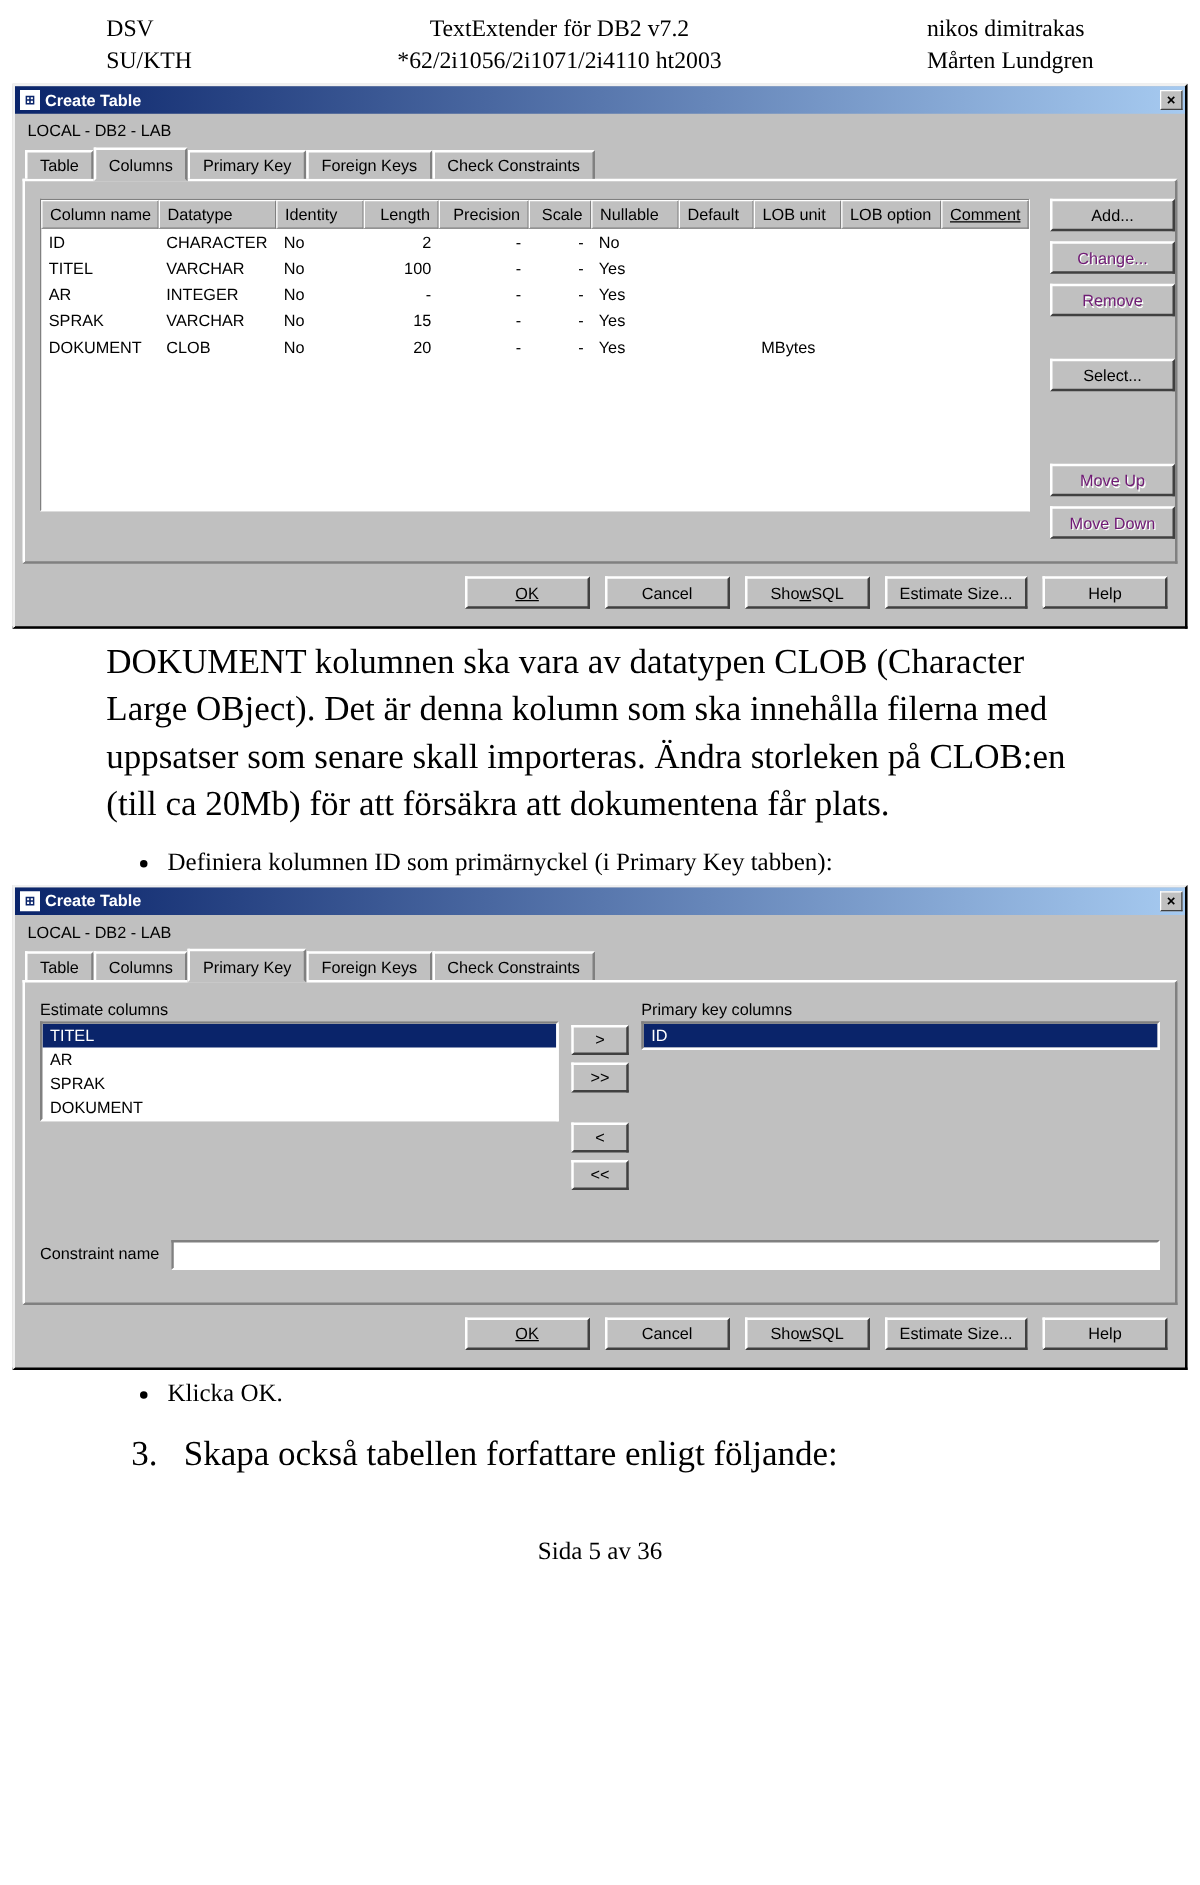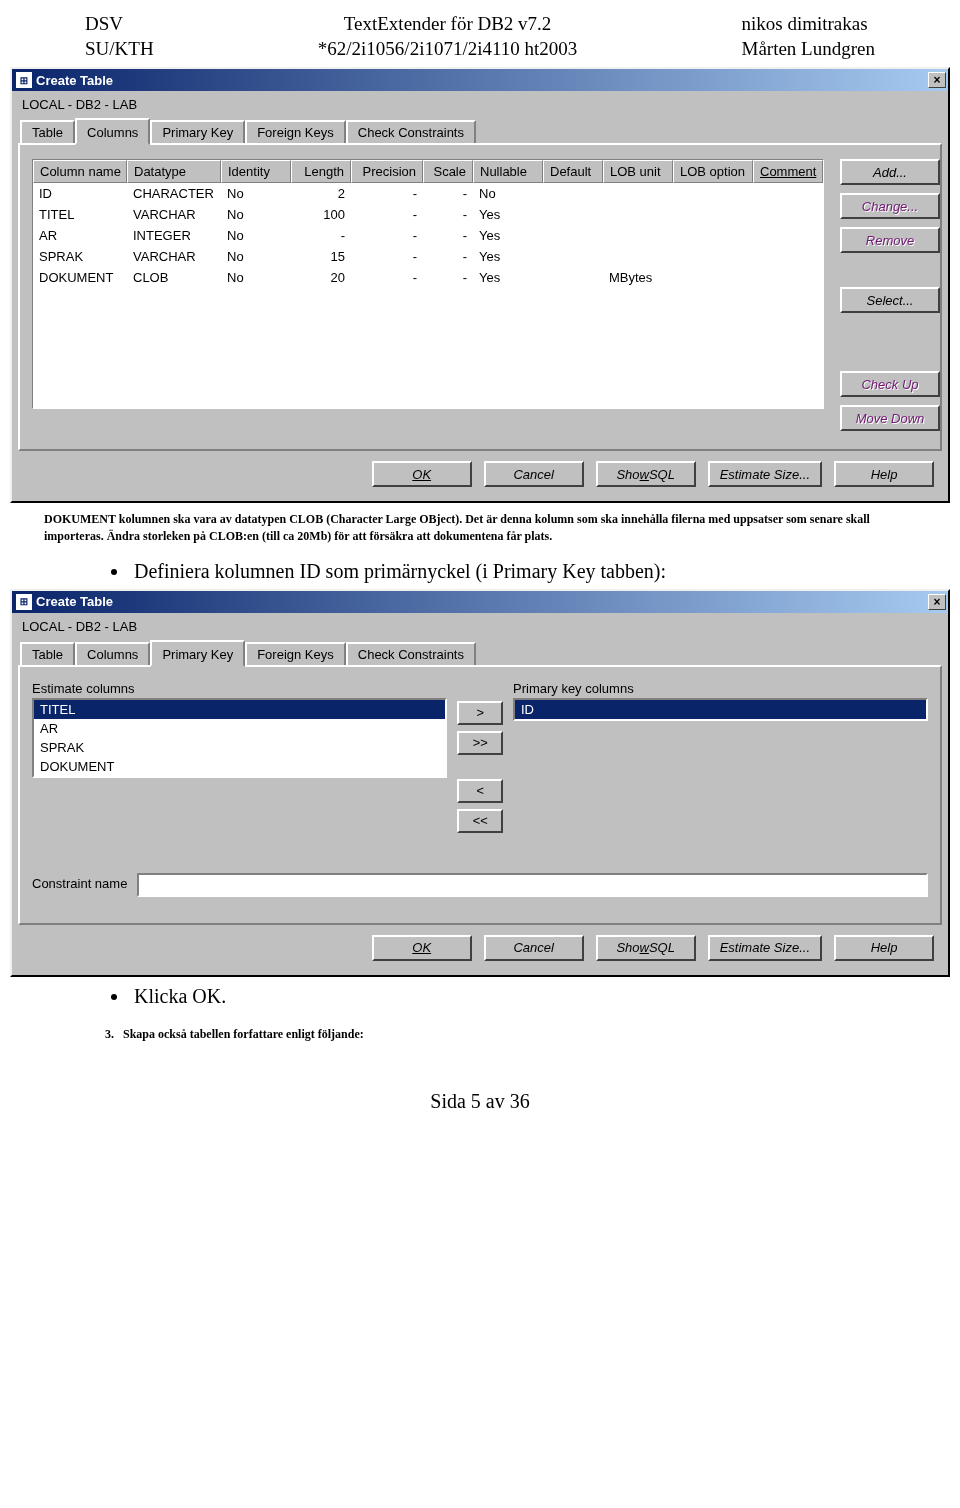--- a/index.html
+++ b/index.html
@@ -103,21 +103,20 @@
   .c7{width:60px;}.c8{width:70px;}.c9{width:80px;}.c10{width:70px;text-decoration:underline;}
 
   .win-btn {
     display: inline-flex; align-items: center; justify-content: center;
     height: 26px; min-width: 100px;
     background: #c0c0c0;
     border-top: 2px solid #fff; border-left: 2px solid #fff;
     border-right: 2px solid #404040; border-bottom: 2px solid #404040;
     font-size: 13px; padding: 0 10px;
     color: #000;
-    font-style: italic;
   }
   .win-btn.disabled { color: #701a75; text-shadow: 1px 1px 0 #fff; }
   .underline-first::first-letter { text-decoration: underline; }
   .btn-row { display: flex; justify-content: flex-end; gap: 12px; padding: 10px 10px 4px 8px; }
   .pk-cols { display: flex; gap: 10px; align-items: flex-start; }
   .pk-listbox {
     flex: 1;
     background: #fff;
     border-top: 2px solid #808080; border-left: 2px solid #808080;
     border-right: 2px solid #fff; border-bottom: 2px solid #fff;
@@ -128,21 +127,21 @@
   .pk-label { font-size: 13px; padding-bottom: 2px; }
   .transfer-btns { display: flex; flex-direction: column; gap: 6px; padding-top: 20px; }
   .transfer-btns .win-btn { min-width: 46px; height: 24px; }
   .textfield {
     height: 24px; background: #fff;
     border-top: 2px solid #808080; border-left: 2px solid #808080;
     border-right: 2px solid #fff; border-bottom: 2px solid #fff;
   }
 
   
-  .body-text { padding: 8px 44px; font-size: 12px; line-height: 1.35; font-weight: bold; }
+  .body-text { padding: 8px 85px; font-size: 28px; line-height: 1.35; }
   ul.bullets { padding-left: 130px; margin: 8px 0 4px 0; }
   ul.bullets li { font-size: 20px; margin-bottom: 4px; padding-left: 4px; }
   .page-footer { text-align: center; font-size: 20px; padding: 40px 0 20px 0; }
 </style>
 </head>
 <body>
 
 <div class="page-header">
   <div class="hdr-col">
     <span>DSV</span>
@@ -259,21 +258,21 @@
             </div>
         </div>
       </div>
       <div class="cols-right">
         <div class="win-btn underline-first">Add...</div>
         <div class="win-btn disabled underline-first">Change...</div>
         <div class="win-btn disabled underline-first">Remove</div>
         <div style="height:18px"></div>
         <div class="win-btn underline-first">Select...</div>
         <div style="height:42px"></div>
-        <div class="win-btn disabled">Check Up</div>
+        <div class="win-btn disabled">Move Up</div>
         <div class="win-btn disabled">Move Down</div>
       </div>
     </div>
     <div class="btn-row">
       <div class="win-btn">
           <span style="text-decoration:underline">OK</span>
         </div>
       <div class="win-btn">Cancel</div>
       <div class="win-btn">Sho<span style="text-decoration:underline">w</span> SQL</div>
       <div class="win-btn">Estimate Size...</div>

